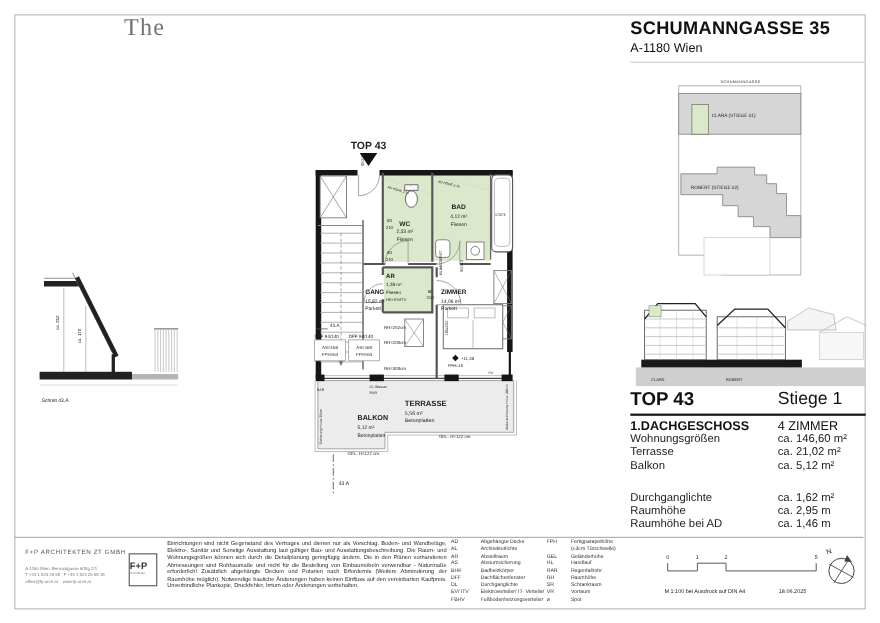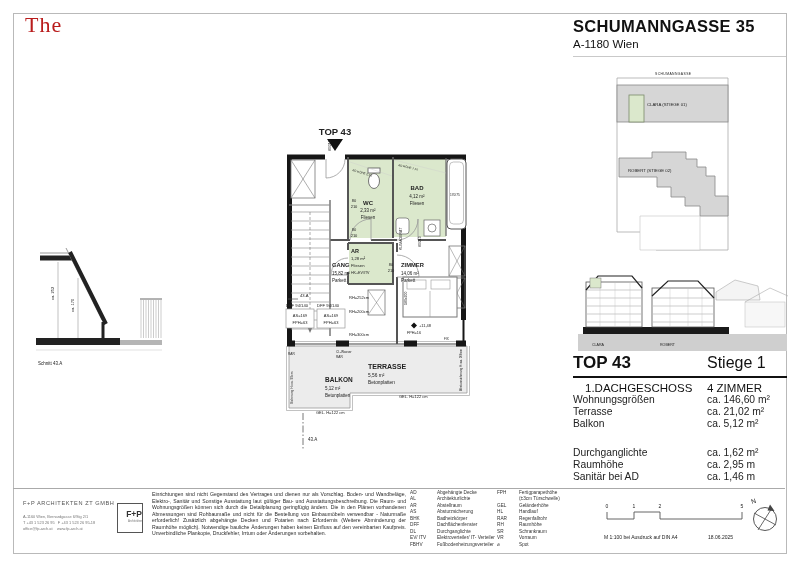--- a/index.html
+++ b/index.html
@@ -3,44 +3,44 @@
 <meta charset="utf-8">
 <style>
   html,body{margin:0;padding:0;background:#fff}
   body{width:800px;height:566px;position:relative;font-family:"Liberation Sans",sans-serif;color:#222;overflow:hidden}
   .abs{position:absolute}
   .sheet-border{position:absolute;left:13px;top:13px;width:772px;height:539px;border:1px solid #b9b9b9}
   svg{position:absolute;overflow:visible}
   svg text{font-family:"Liberation Sans",sans-serif;fill:#222}
 
   
-  .logo{left:25px;top:16px;width:125px;text-align:left;color:#b91c1c;font-family:"Liberation Serif",serif;line-height:.84;letter-spacing:1px}
+  .logo{left:25px;top:16px;width:125px;text-align:right;color:#737373;font-family:"Liberation Serif",serif;line-height:.84;letter-spacing:1px}
   .logo .l1{font-size:22px}
   .logo .l2{font-size:23px}
 
   
   .title{left:573px;top:17px;font-size:16.5px;font-weight:bold;letter-spacing:.3px;color:#111}
   .subtitle{left:573px;top:38px;font-size:11.5px;color:#111}
   .title-rule{left:573px;top:56px;width:213px;border-top:1px solid #c9c9c9}
 
   
   .info{left:573px;top:353px;width:214px}
   .info .it1{position:absolute;left:0;top:0;font-size:17px;font-weight:bold;color:#111}
   .info .it2{position:absolute;left:134px;top:1px;font-size:16px;color:#111}
   .info .uline{position:absolute;left:0;top:23px;width:214px;border-top:2px solid #111}
-  .info .if1{position:absolute;left:12px;top:29px;font-size:11.5px;font-weight:normal;color:#111}
+  .info .if1{position:absolute;left:0;top:29px;font-size:11.5px;font-weight:bold;color:#111}
   .info .if2{position:absolute;left:134px;top:29px;font-size:11.5px;font-weight:normal;color:#111}
   .irow{position:absolute;left:0;width:214px;font-size:10.3px;color:#222}
   .ival{position:absolute;left:134px}
 
   
   .footer-sep{left:13px;top:488px;width:772px;border-top:1px solid #aaa}
   .firm{left:23px;top:500px;font-size:5.6px;letter-spacing:.6px;color:#555}
   .firm-lines{left:23px;top:514px;font-size:3.9px;line-height:5.9px;color:#777;white-space:pre}
-  .fp-box{left:117px;top:503px;width:24px;height:28px;border:1px solid #555;text-align:right}
+  .fp-box{left:117px;top:503px;width:24px;height:28px;border:1px solid #555;text-align:left}
   .fp-box .m{font-size:8.5px;font-weight:bold;margin-top:5px;color:#333}
   .fp-box .s{font-size:2.8px;color:#777}
   .disclaimer{left:152px;top:491px;width:254px;font-size:5.15px;line-height:6.55px;text-align:justify;color:#2a2a2a}
   .legend{top:490px;font-size:4.7px;color:#333}
   .legend .lr{display:flex;line-height:6.45px}
   .lg1{left:410px;width:88px}
   .lg1 .labbr{width:27px}
   .lg2{left:497px;width:96px}
   .lg2 .labbr{width:22px}
   .ltxt{flex:1}
@@ -99,21 +99,21 @@
     <span class="it1">TOP 43</span>
     <span class="it2">Stiege 1</span>
     <div class="uline"></div>
     <span class="if1">1.DACHGESCHOSS</span>
     <span class="if2">4 ZIMMER</span>
     <div class="irow" style="top:41px"><span>Wohnungsgrößen</span><span class="ival">ca. 146,60 m²</span></div>
     <div class="irow" style="top:53px"><span>Terrasse</span><span class="ival">ca. 21,02 m²</span></div>
     <div class="irow" style="top:65px"><span>Balkon</span><span class="ival">ca. 5,12 m²</span></div>
     <div class="irow" style="top:94px"><span>Durchganglichte</span><span class="ival">ca. 1,62 m²</span></div>
     <div class="irow" style="top:106px"><span>Raumhöhe</span><span class="ival">ca. 2,95 m</span></div>
-    <div class="irow" style="top:118px"><span>Sanitär bei AD</span><span class="ival">ca. 1,46 m</span></div>
+    <div class="irow" style="top:118px"><span>Raumhöhe bei AD</span><span class="ival">ca. 1,46 m</span></div>
   </div>
 
   <svg style="left:268px;top:118px" width="212" height="338" viewBox="268 118 212 338">
 
     <rect x="349" y="158" width="43" height="80" fill="#dbe8cc"></rect>
     <rect x="394" y="158" width="52" height="79" fill="#dbe8cc"></rect>
     <rect x="349" y="244" width="44" height="40" fill="#dbe8cc"></rect>
     <path d="M289,346 H467 V393 H350 V408 H289 Z" fill="#ececec" stroke="#999" stroke-width=".8"></path>
     <path d="M286.5,346 V410.5 H352.5 V395.5 H469.5 V346" fill="none" stroke="#999" stroke-width=".6"></path>
 

